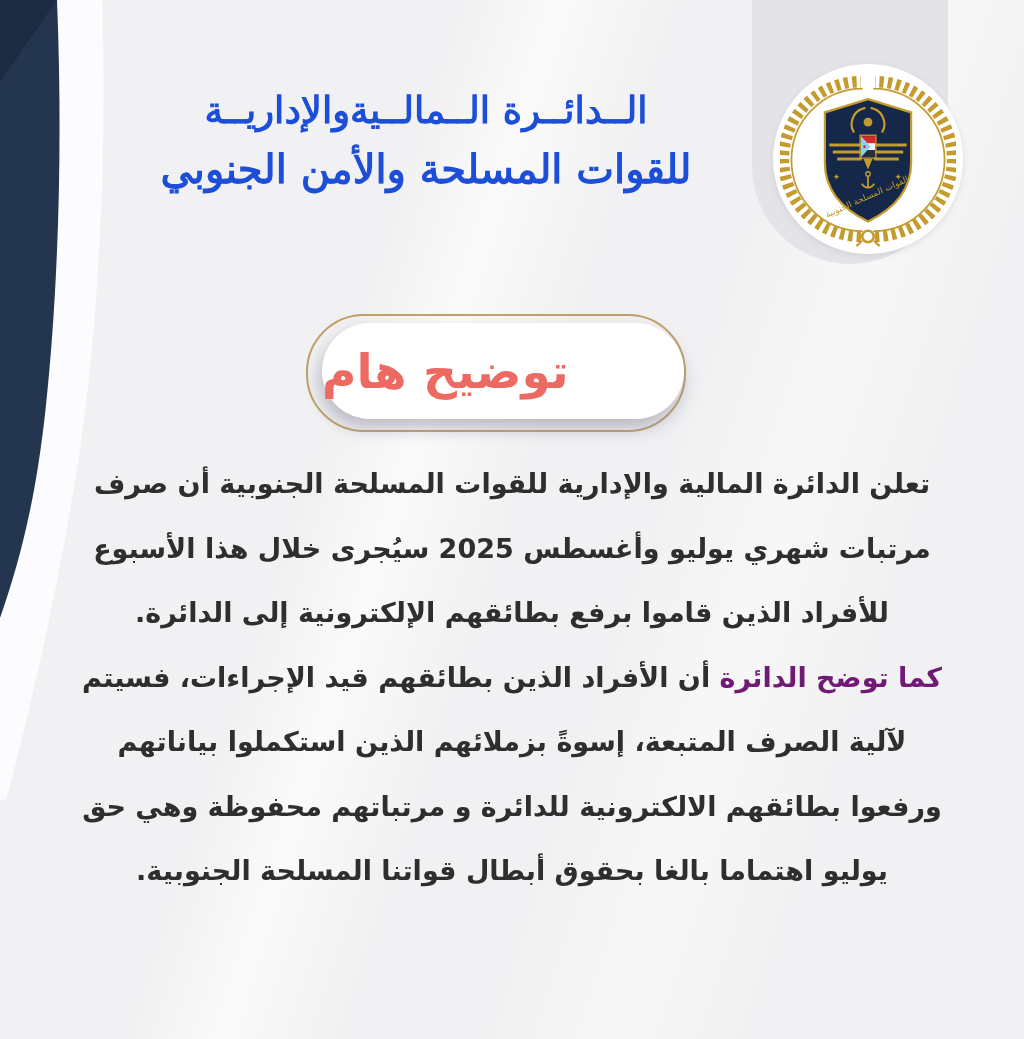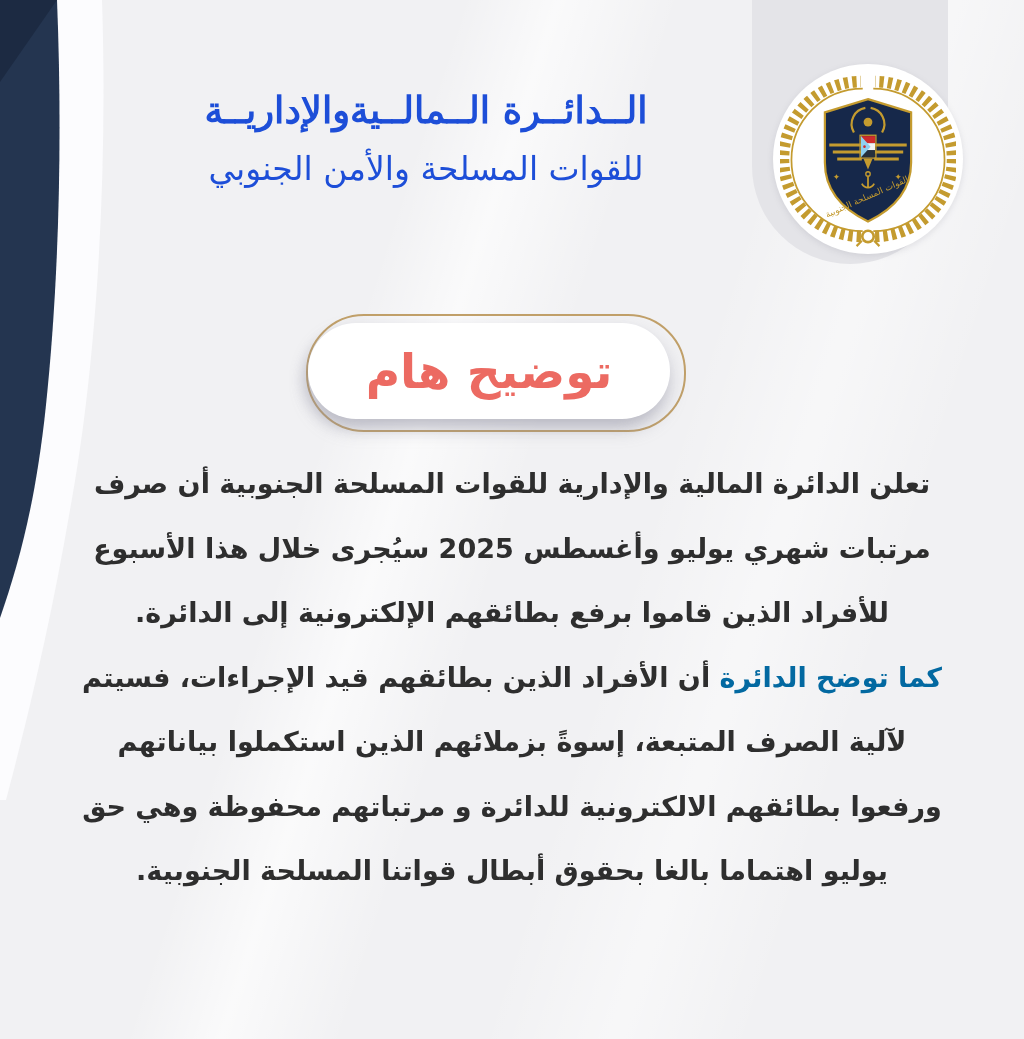--- a/index.html
+++ b/index.html
@@ -32,46 +32,46 @@
     display:flex;align-items:center;justify-content:center;
     box-shadow:0 2px 6px rgba(120,120,140,.18);
   }
   .header-title{
     position:absolute;left:140px;top:80px;width:572px;
     text-align:center;
     font-family:"DejaVu Serif","Liberation Serif",serif;
     color:#1d4ed8;
   }
   .header-title .l1{font-size:37px;line-height:60px;font-weight:600;letter-spacing:0;}
-  .header-title .l2{font-size:33px;line-height:58px;font-weight:400;}
+  .header-title .l2{font-size:40px;line-height:58px;font-weight:700;}
   
   .banner-wrap{position:absolute;left:306px;top:314px;width:382px;height:122px;}
   .banner-outline{
     position:absolute;left:0;top:0;width:376px;height:114px;
     border:2px solid #c1a069;border-radius:58px;background:transparent;
   }
   .banner-pill{
-    position:absolute;left:2px;top:9px;width:362px;height:96px;
+    position:absolute;left:16px;top:9px;width:362px;height:96px;
     background:#ffffff;border-radius:50px;
     box-shadow:0 10px 18px rgba(140,140,158,.40), -6px 8px 12px rgba(140,140,158,.22);
-    display:flex;align-items:center;justify-content:center;
+    display:flex;align-items:center;justify-content:flex-start;
   }
   .banner-text{
     font-size:47px;font-weight:800;color:#ec6a62;
     font-family:"DejaVu Sans", sans-serif;
   }
   
   .body-text{
     position:absolute;left:38px;right:38px;top:452px;
     text-align:center;
     font-size:27px;font-weight:700;color:#2e2e2e;
     line-height:64.5px;
   }
   .body-text p{margin:0;}
-  .red-inline{color:#0369a1;}
+  .red-inline{color:#701a75;}
 </style>
 </head>
 <body>
 
 <div class="page">
 
   <div class="streaks"></div>
 
   <svg class="corner-swoosh" width="130" height="800" viewBox="0 0 130 800" aria-hidden="true">
     <path d="M0 0 L102 0 C108 180 96 370 70 510 C52 615 30 710 6 800 L0 800 Z" fill="#fcfcfe"></path>

